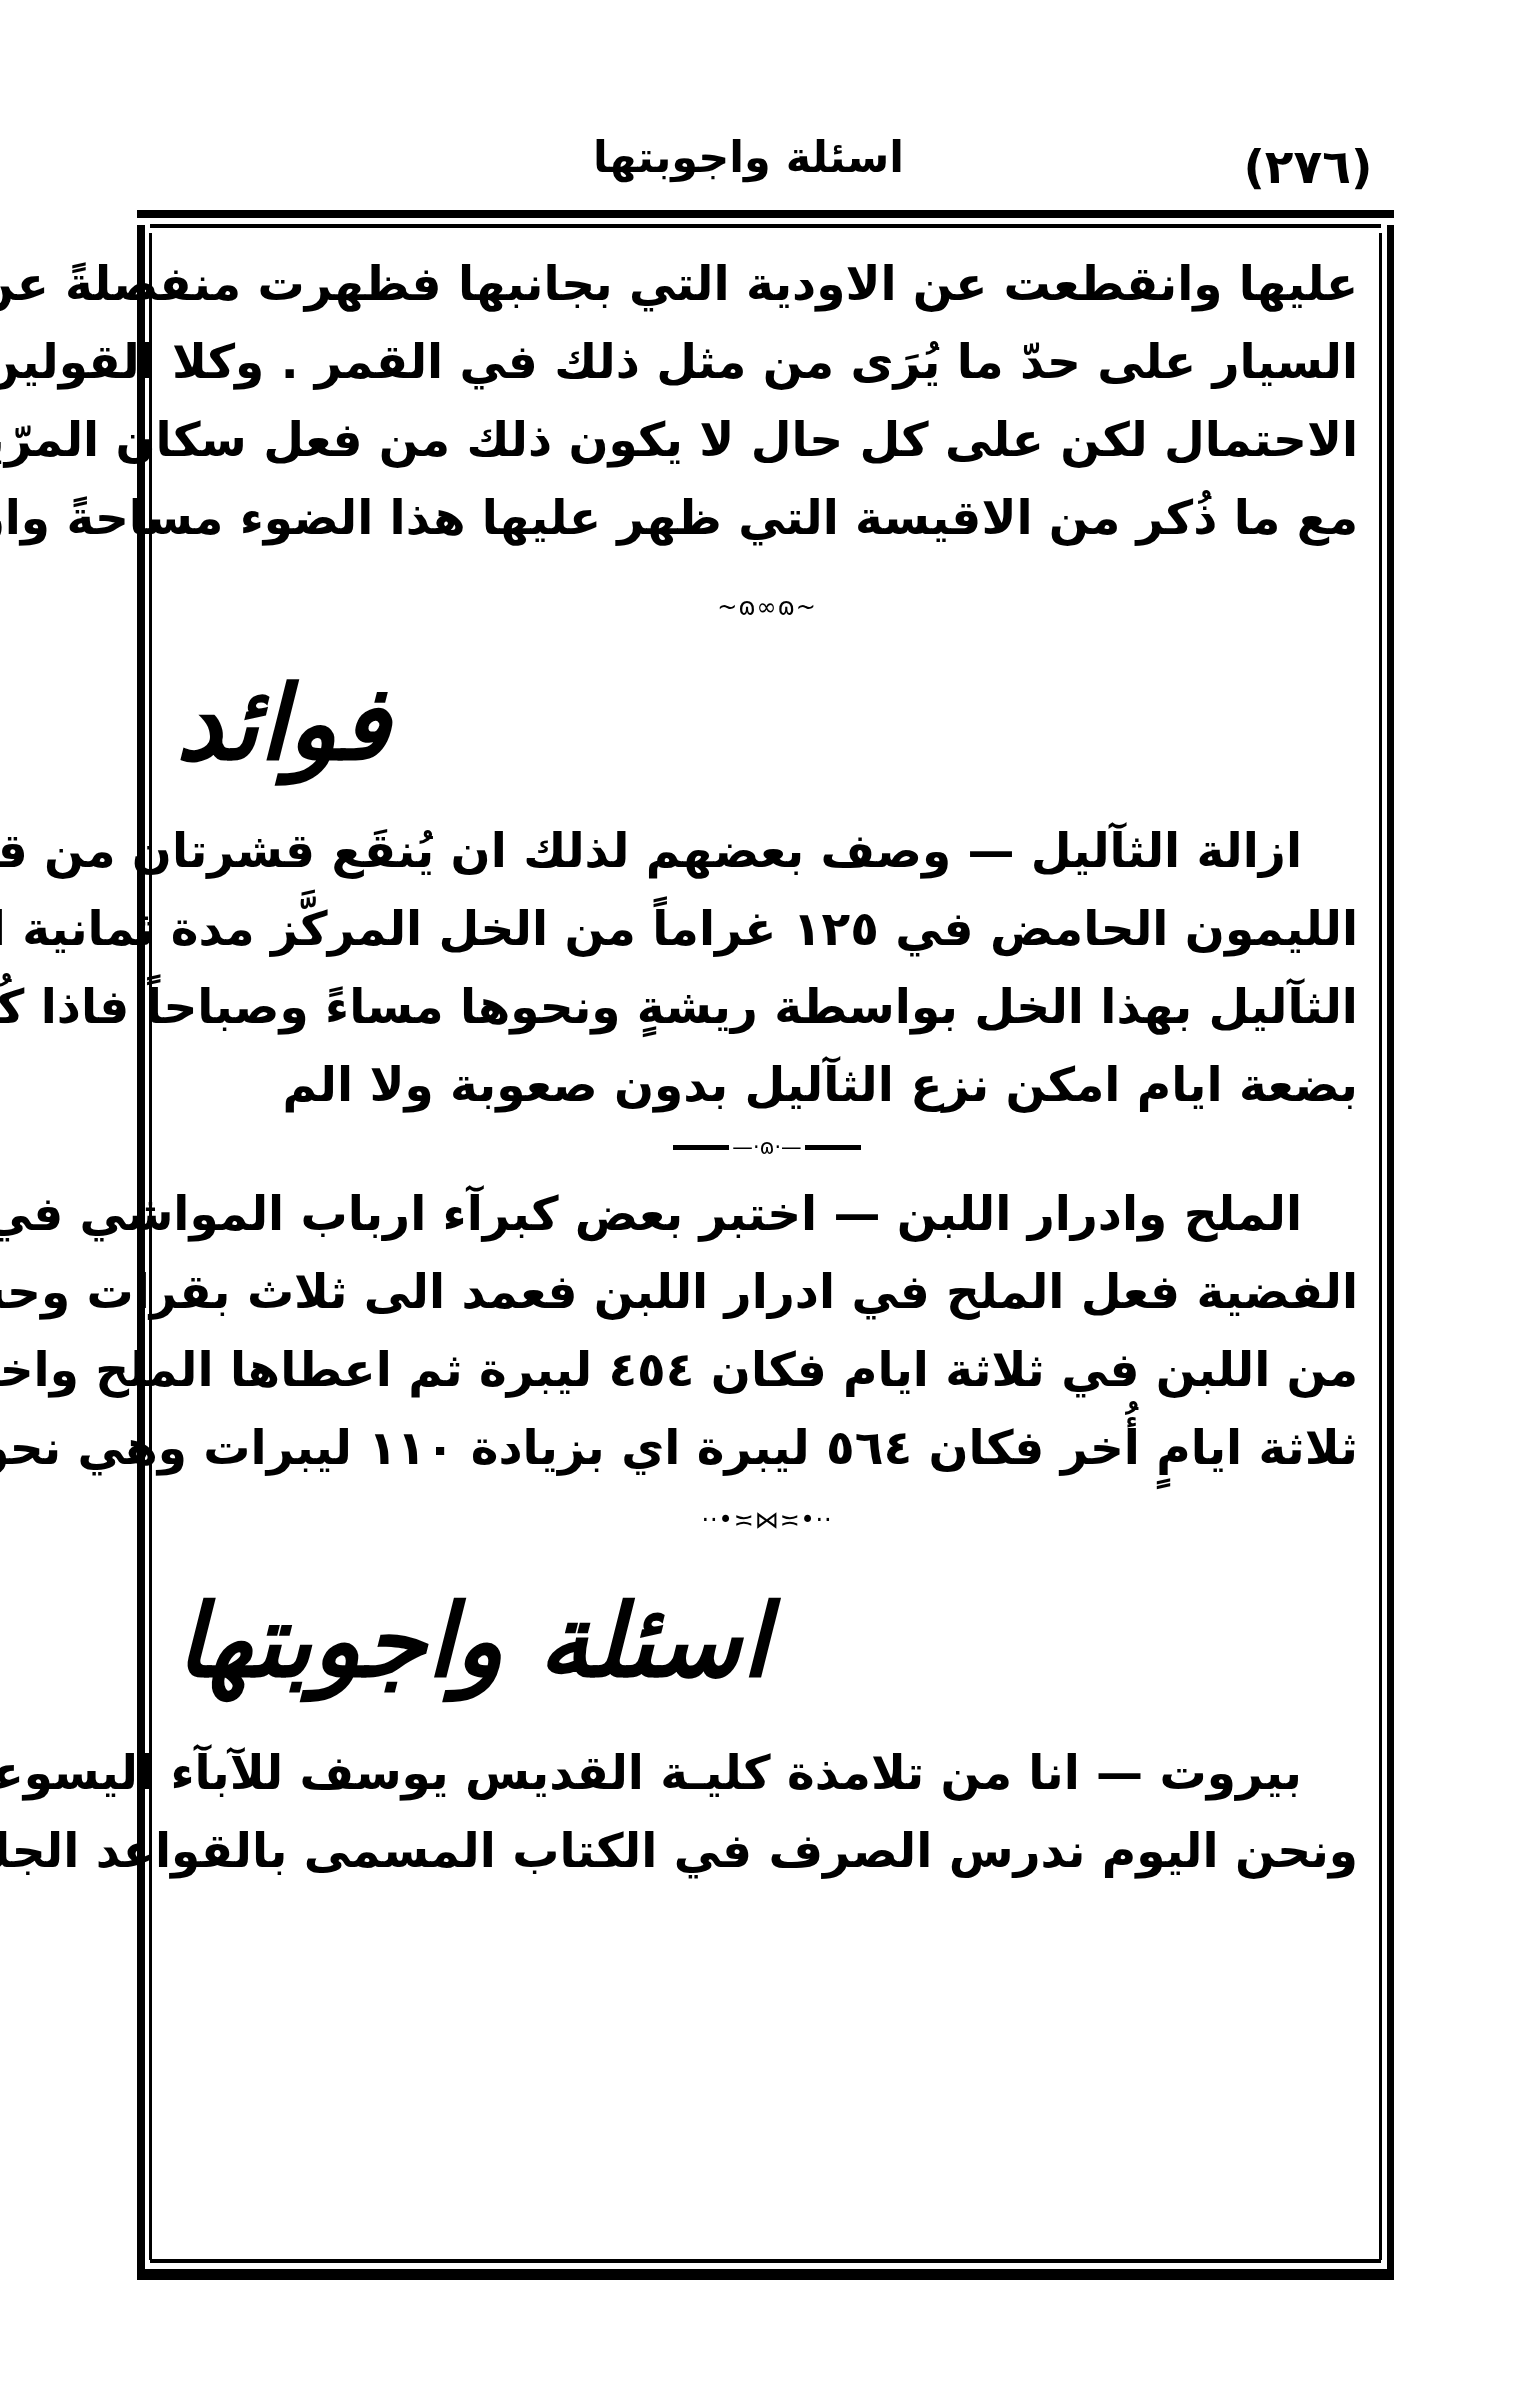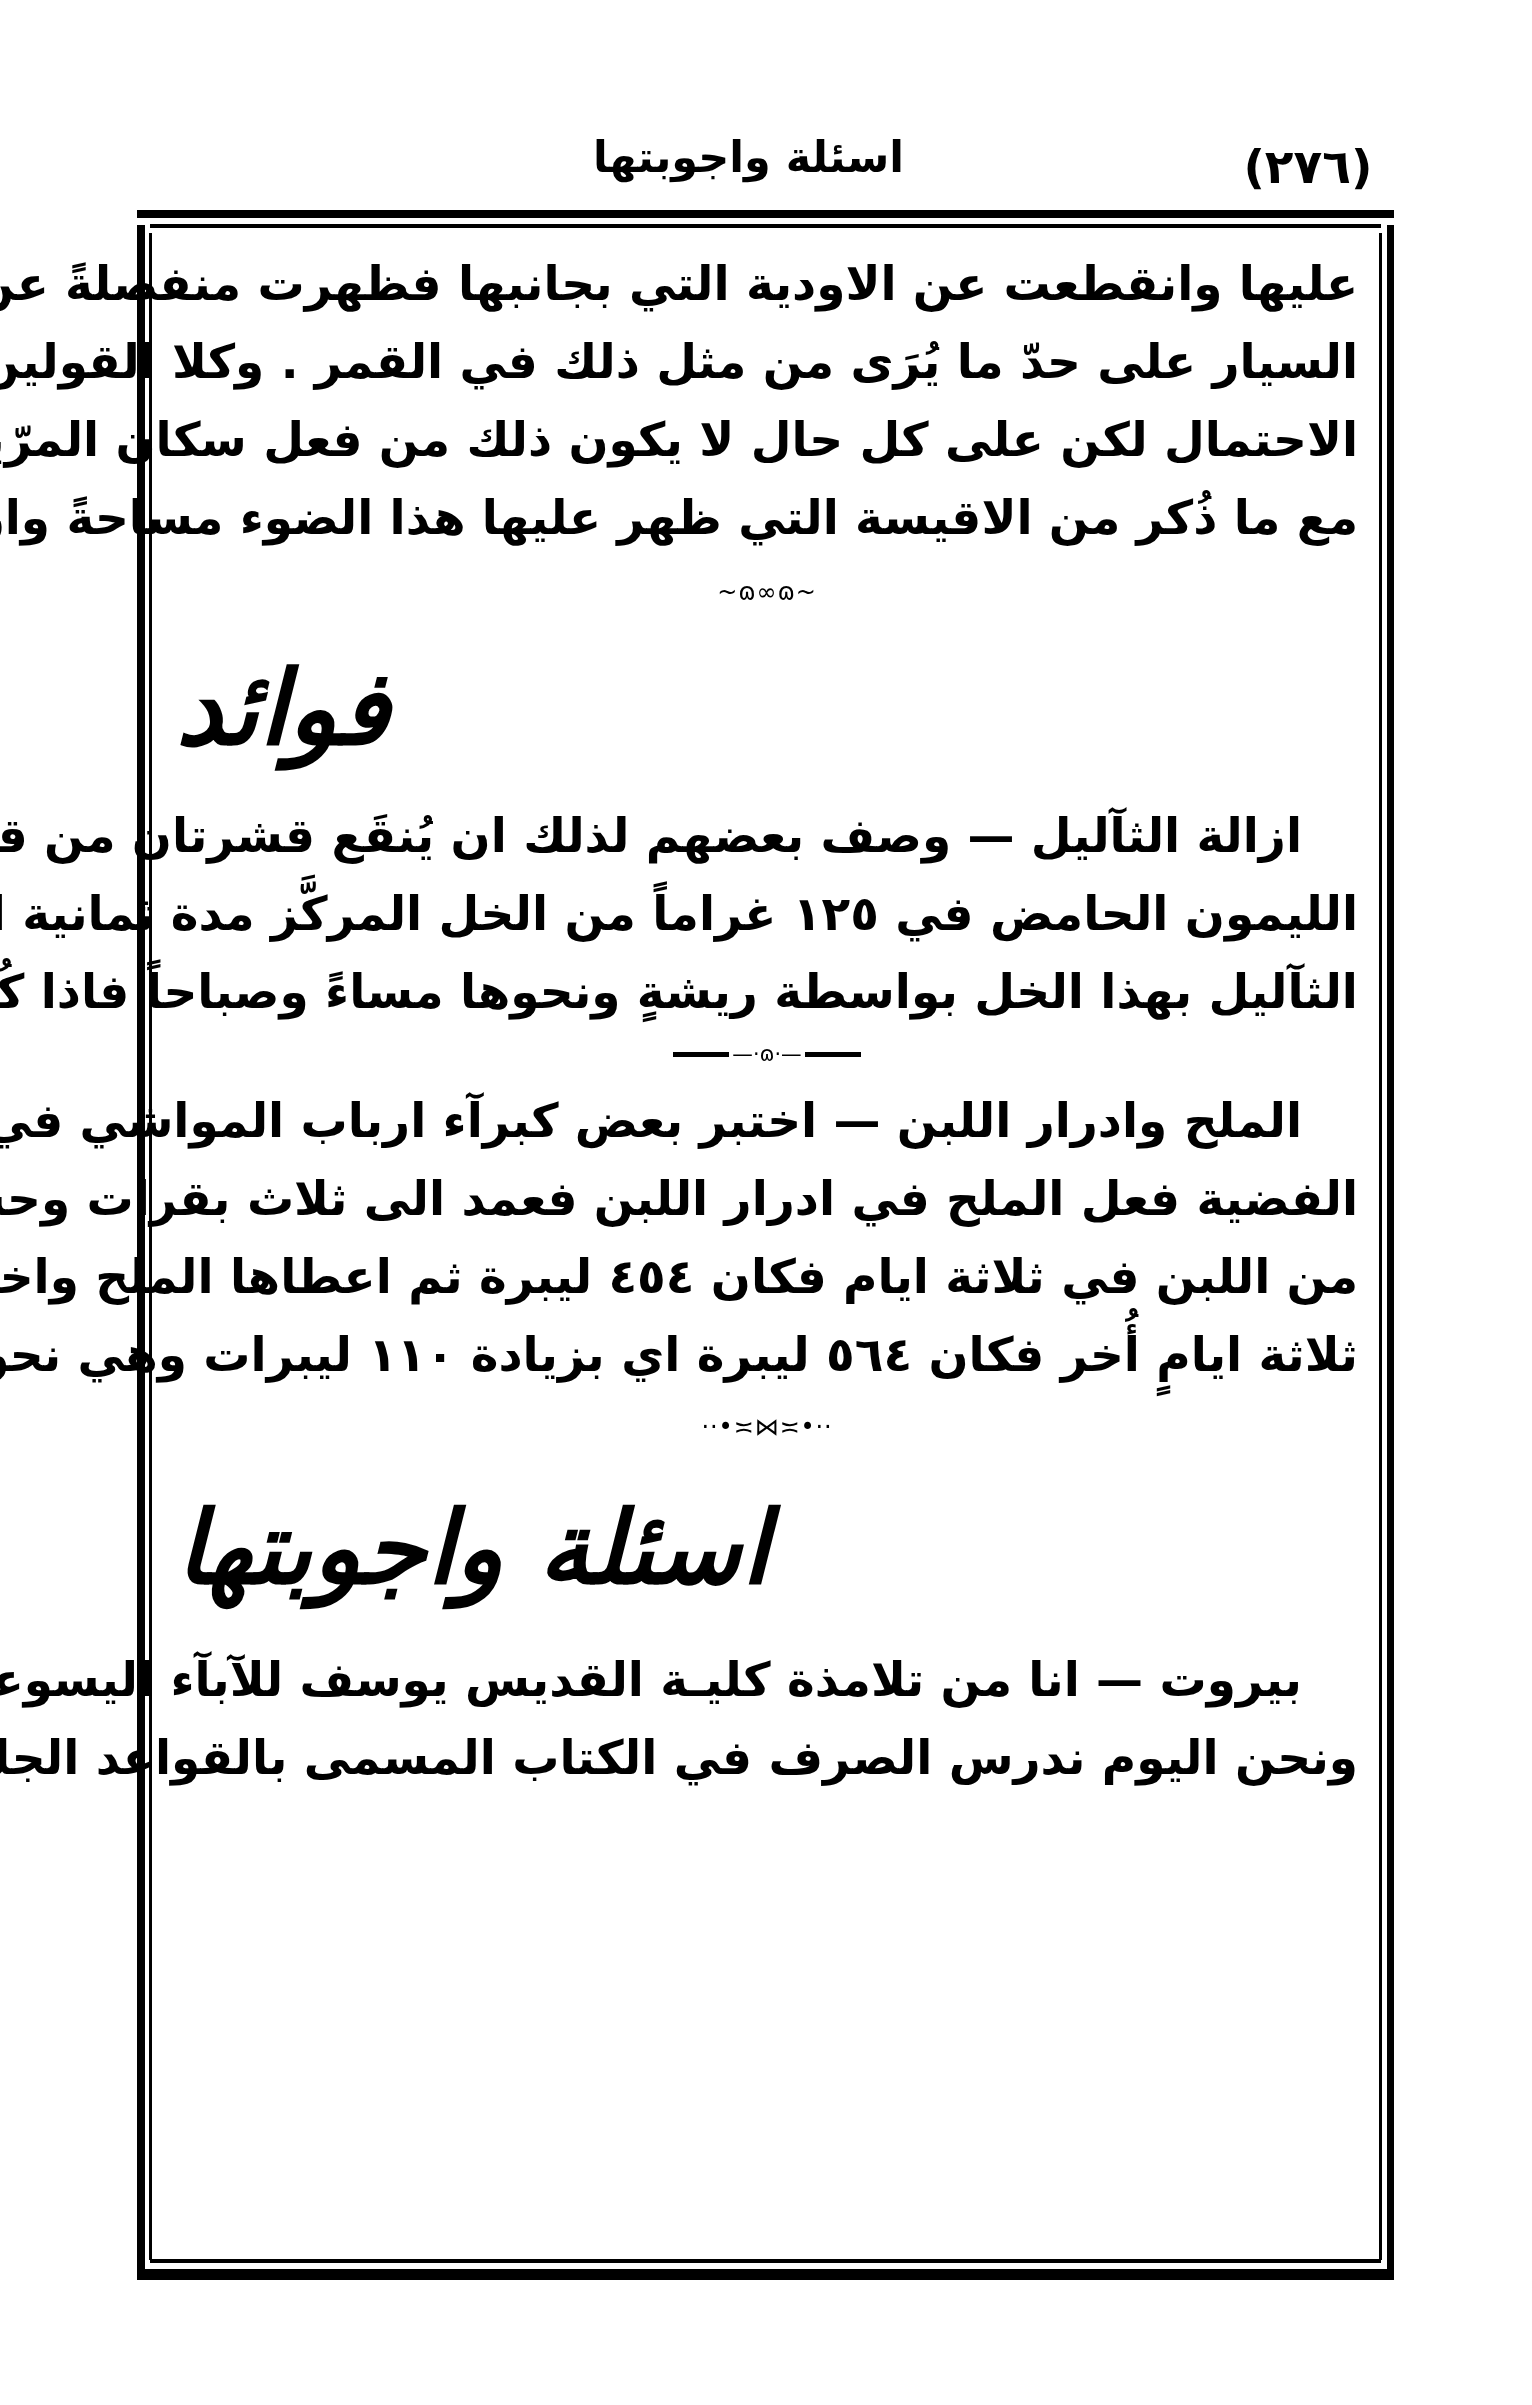--- a/index.html
+++ b/index.html
@@ -172,28 +172,29 @@
 
 <div class="content">
 
   <p class="para">
     <span class="line">عليها وانقطعت عن الاودية التي بجانبها فظهرت منفصلةً عن بقية سطح</span>
     <span class="line">السيار على حدّ ما يُرَى من مثل ذلك في القمر . وكلا القولين غير بعيد عن</span>
     <span class="line">الاحتمال لكن على كل حال لا يكون ذلك من فعل سكان المرّيخ ولا سيما</span>
     <span class="line">مع ما ذُكر من الاقيسة التي ظهر عليها هذا الضوء مساحةً وارتفاعاً مما</span>
   </p>
 
-  <div class="ornament" style="margin-top:17px;">~ɷ∞ɷ~</div>
+  <div class="ornament" style="margin-top:32px;">~ɷ∞ɷ~</div>
 
   <h2 class="section-title title-fawaid">فوائد</h2>
 
   <p class="para">
     <span class="line"><span class="indent"></span><span>ازالة الثآليل — وصف بعضهم لذلك ان يُنقَع قشرتان من قشر</span></span>
     <span class="line">الليمون الحامض في ١٢٥ غراماً من الخل المركَّز مدة ثمانية ايام ثم تُطلَى</span>
     <span class="line">الثآليل بهذا الخل بواسطة ريشةٍ ونحوها مساءً وصباحاً فاذا كُرّر ذلك على</span>
+    <span class="line last">بضعة ايام امكن نزع الثآليل بدون صعوبة ولا الم</span>
   </p>
 
   <div class="rule-ornament">
     <span class="bar"></span>
     <span class="knot">—·ɷ·—</span>
     <span class="bar"></span>
   </div>
 
   <p class="para">
     <span class="line"><span class="indent"></span><span>الملح وادرار اللبن — اختبر بعض كبرآء ارباب المواشي في الجمهورية</span></span>

